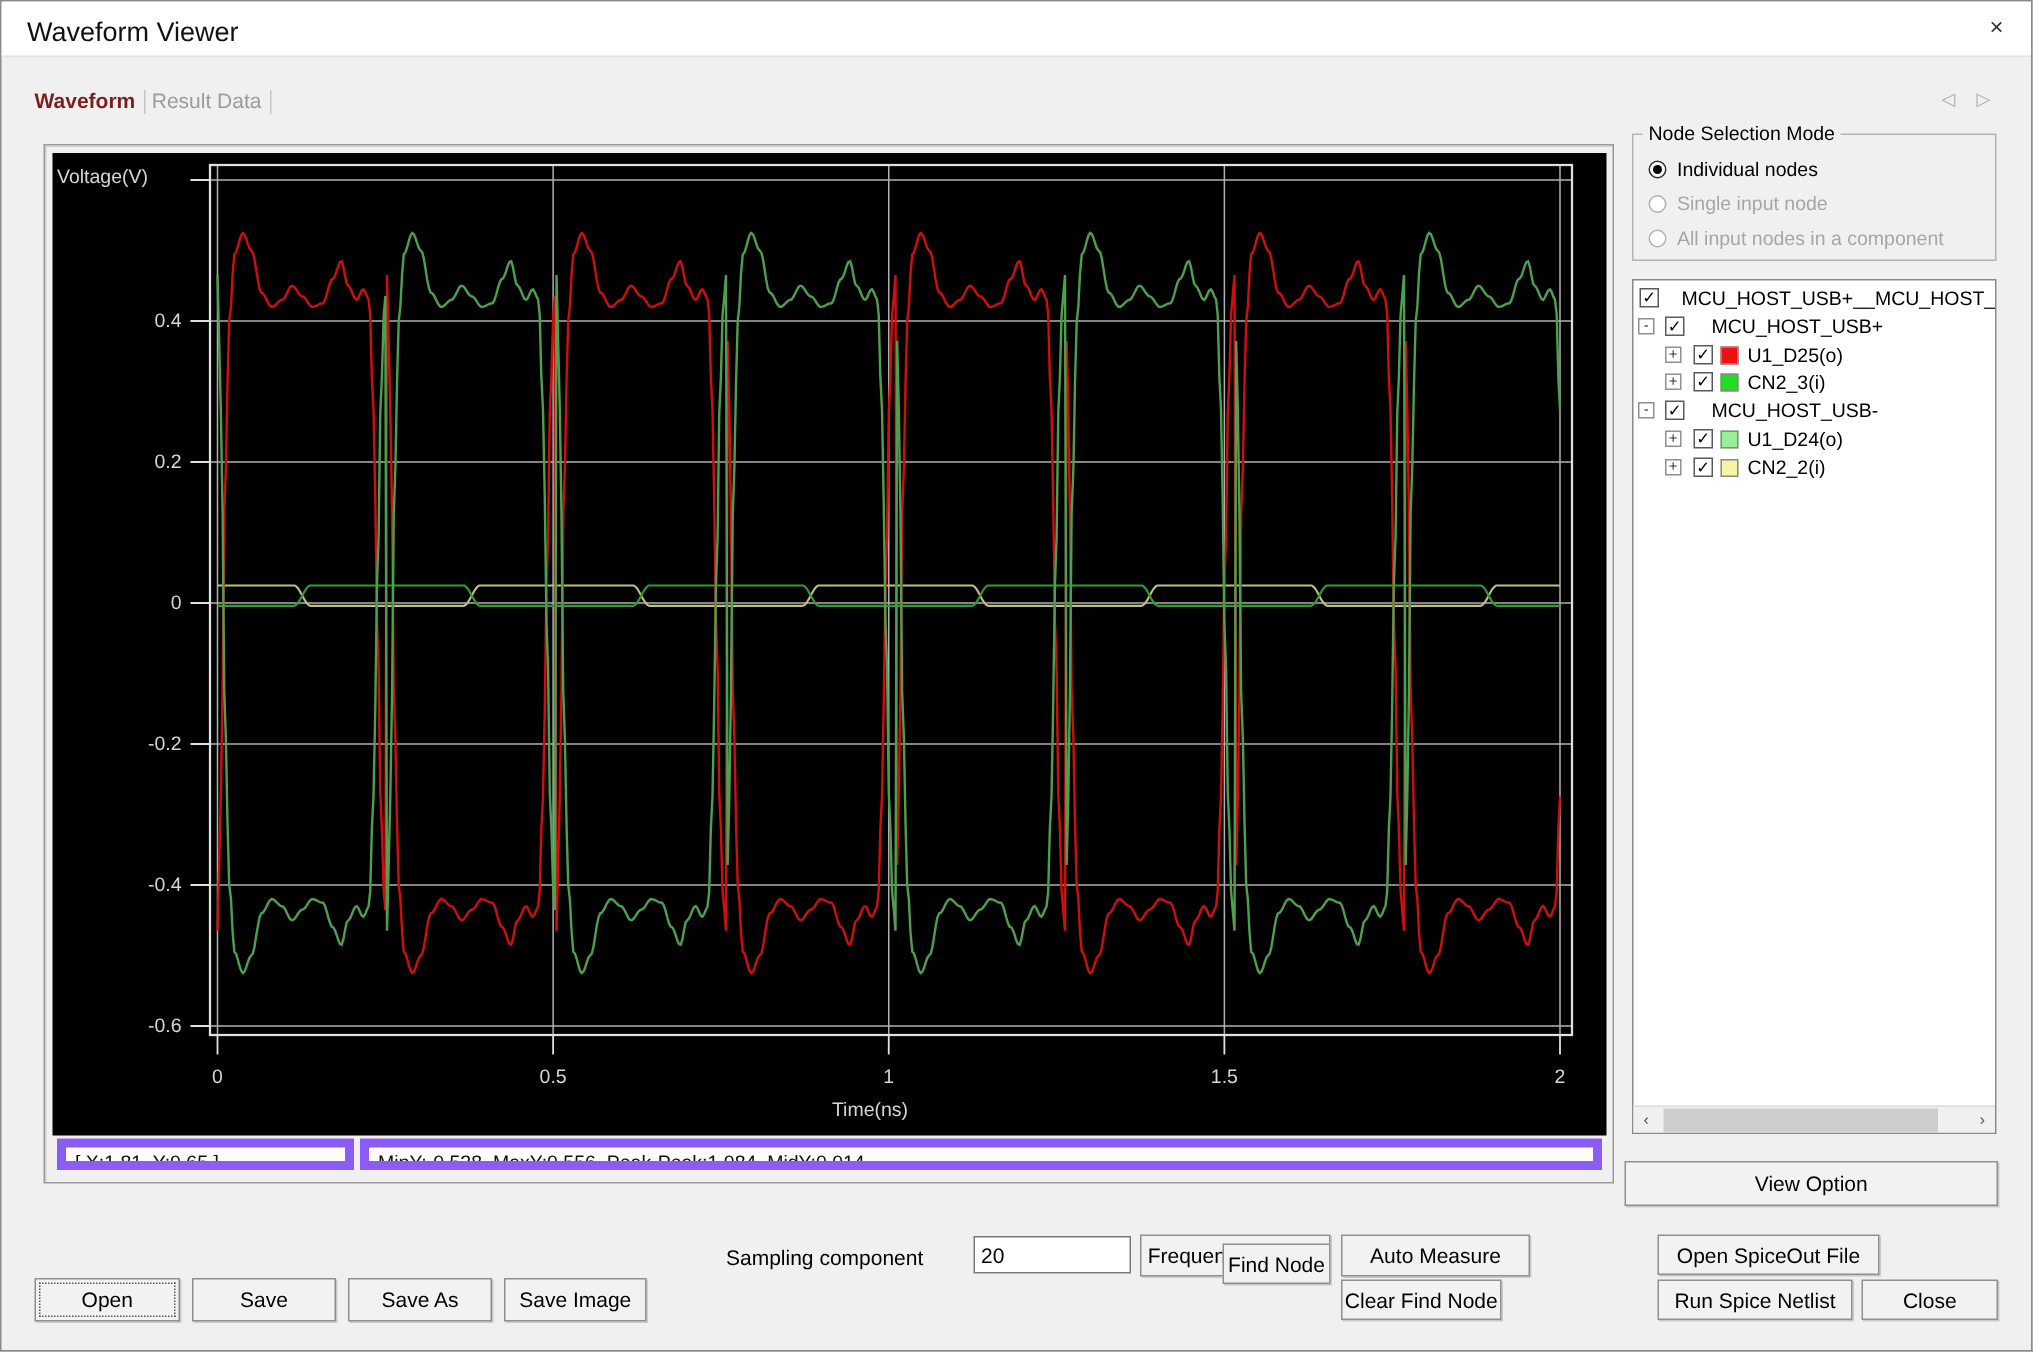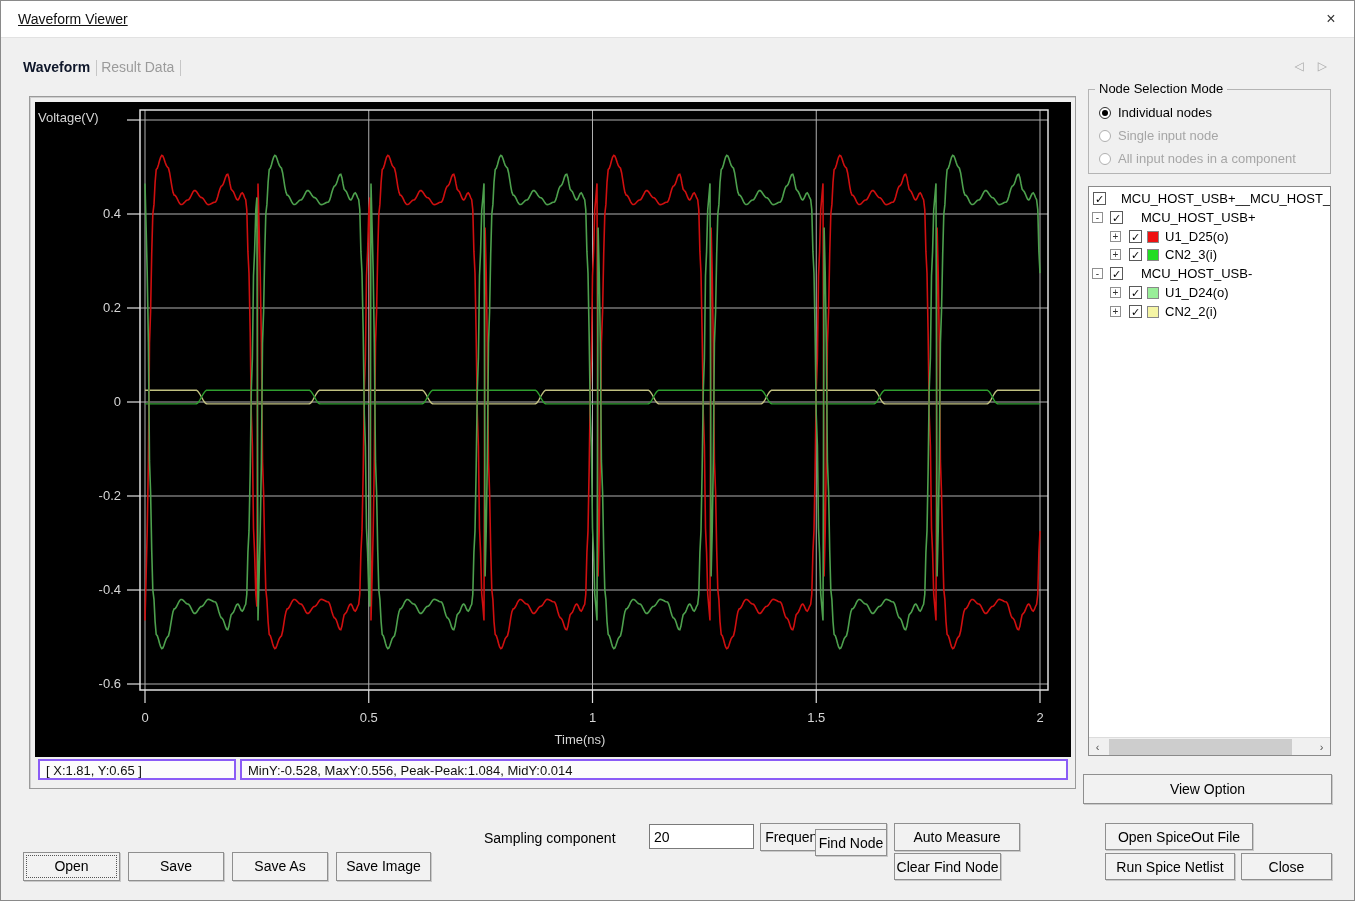--- a/index.html
+++ b/index.html
@@ -1,36 +1,36 @@
 <!DOCTYPE html>
 <html><head>
 <meta charset="utf-8">
 <style>
   * { margin:0; padding:0; box-sizing:border-box; }
   html,body { width:1355px; height:901px; background:#e8e8e8; font-family:"Liberation Sans", sans-serif; }
   .window { position:absolute; left:0; top:0; width:1355px; height:901px; background:#f0f0f0; border:1px solid #8a8a8a; overflow:hidden; }
 
   
   .titlebar { position:absolute; left:0; top:0; width:100%; height:37px; background:#ffffff; border-bottom:1px solid #e2e2e2; }
-  .title-text { position:absolute; left:17px; top:10px; font-size:14px; color:#111;text-decoration:underline; }
+  .title-text { position:absolute; left:17px; top:10px; font-size:18px; color:#111; }
   .close-btn { position:absolute; right:12px; top:8px; width:22px; height:20px; text-align:center; font-size:16px; color:#333; cursor:default; line-height:20px; }
 
   
   .tabstrip { position:absolute; left:20px; top:56px; height:24px; font-size:14px; }
-  .tab { display:inline-block; padding:2px 4px 2px 2px; color:#0f172a; }
+  .tab { display:inline-block; padding:2px 4px 2px 2px; color:#7f1d1d; }
   .tab.active { font-weight:bold; }
   .tab.inactive { color:#9b9b9b; }
   .tabsep { display:inline-block; width:1px; height:16px; background:#c6c6c6; vertical-align:middle; margin:0 2px; }
   .tab-arrows { position:absolute; left:1288px; top:58px; width:50px; height:16px; color:#a9a9a9; font-size:12px; }
   .tab-arrow { display:inline-block; width:20px; text-align:center; }
 
   
   .plot-frame { position:absolute; left:28px; top:95px; width:1047px; height:693px; background:#f0f0f0; border:1px solid #9a9a9a; box-shadow: inset 1px 1px 0 #cfcfcf; }
   .plot-black { position:absolute; left:5px; top:5px; width:1036px; height:655px; background:#000; }
-  .status-field { position:absolute; top:662px; height:21px; background:#fcfcfc; border:2px solid #8b5cf6; font-size:13px; color:#111; padding:2px 4px 0 6px; white-space:nowrap; overflow:hidden; }
+  .status-field { position:absolute; top:662px; height:21px; background:#fcfcfc; border:6px solid #8b5cf6; font-size:13px; color:#111; padding:2px 4px 0 6px; white-space:nowrap; overflow:hidden; }
   .status-cursor { left:8px; width:198px; }
   .status-measure { left:210px; width:828px; }
 
   
   .groupbox { position:absolute; left:1087px; top:88px; width:243px; height:85px; border:1px solid #b4b4b4; }
   .groupbox-label { position:absolute; left:6px; top:-9px; background:#f0f0f0; padding:0 4px; font-size:13px; color:#000; }
   .radio-row { position:absolute; left:10px; height:16px; font-size:13px; white-space:nowrap; }
   .radio-circle { display:inline-block; width:12px; height:12px; border-radius:50%; border:1px solid #2f2f2f; background:#fff; vertical-align:-2px; margin-right:7px; position:relative; }
   .radio-circle.checked::after { content:""; position:absolute; left:2px; top:2px; width:6px; height:6px; border-radius:50%; background:#000; }
   .radio-circle.disabled { border-color:#b0b0b0; }

